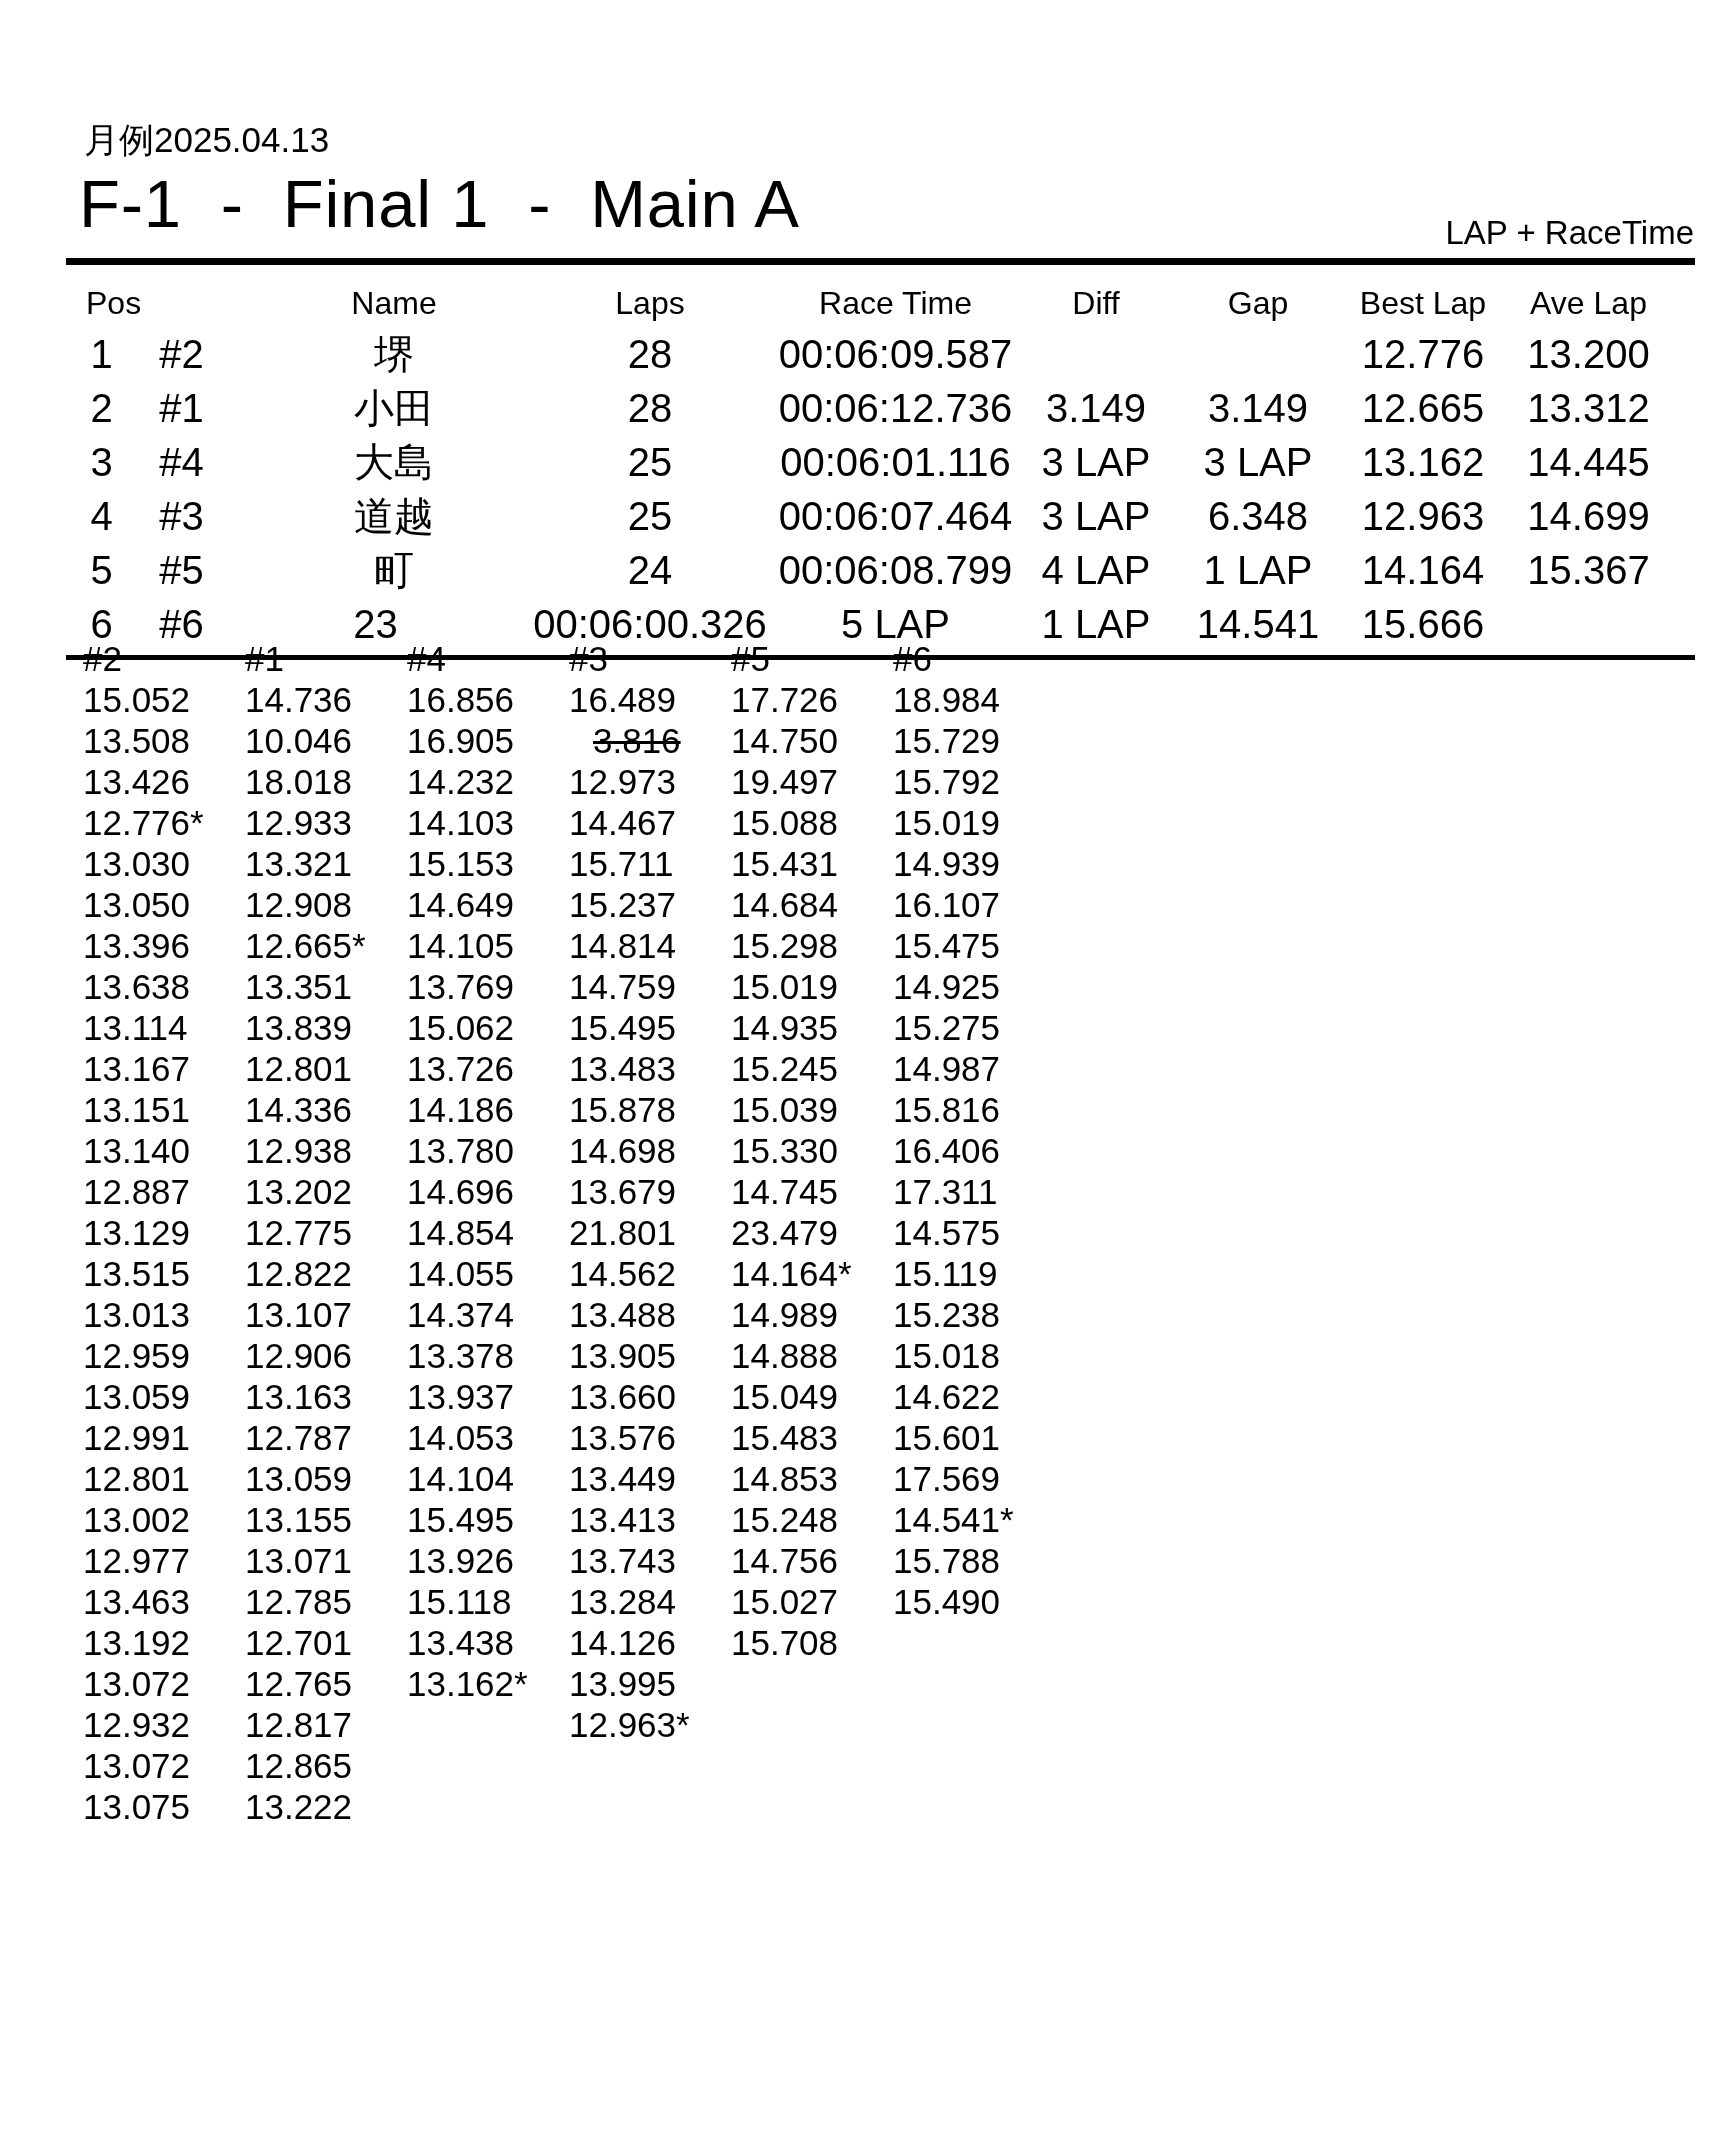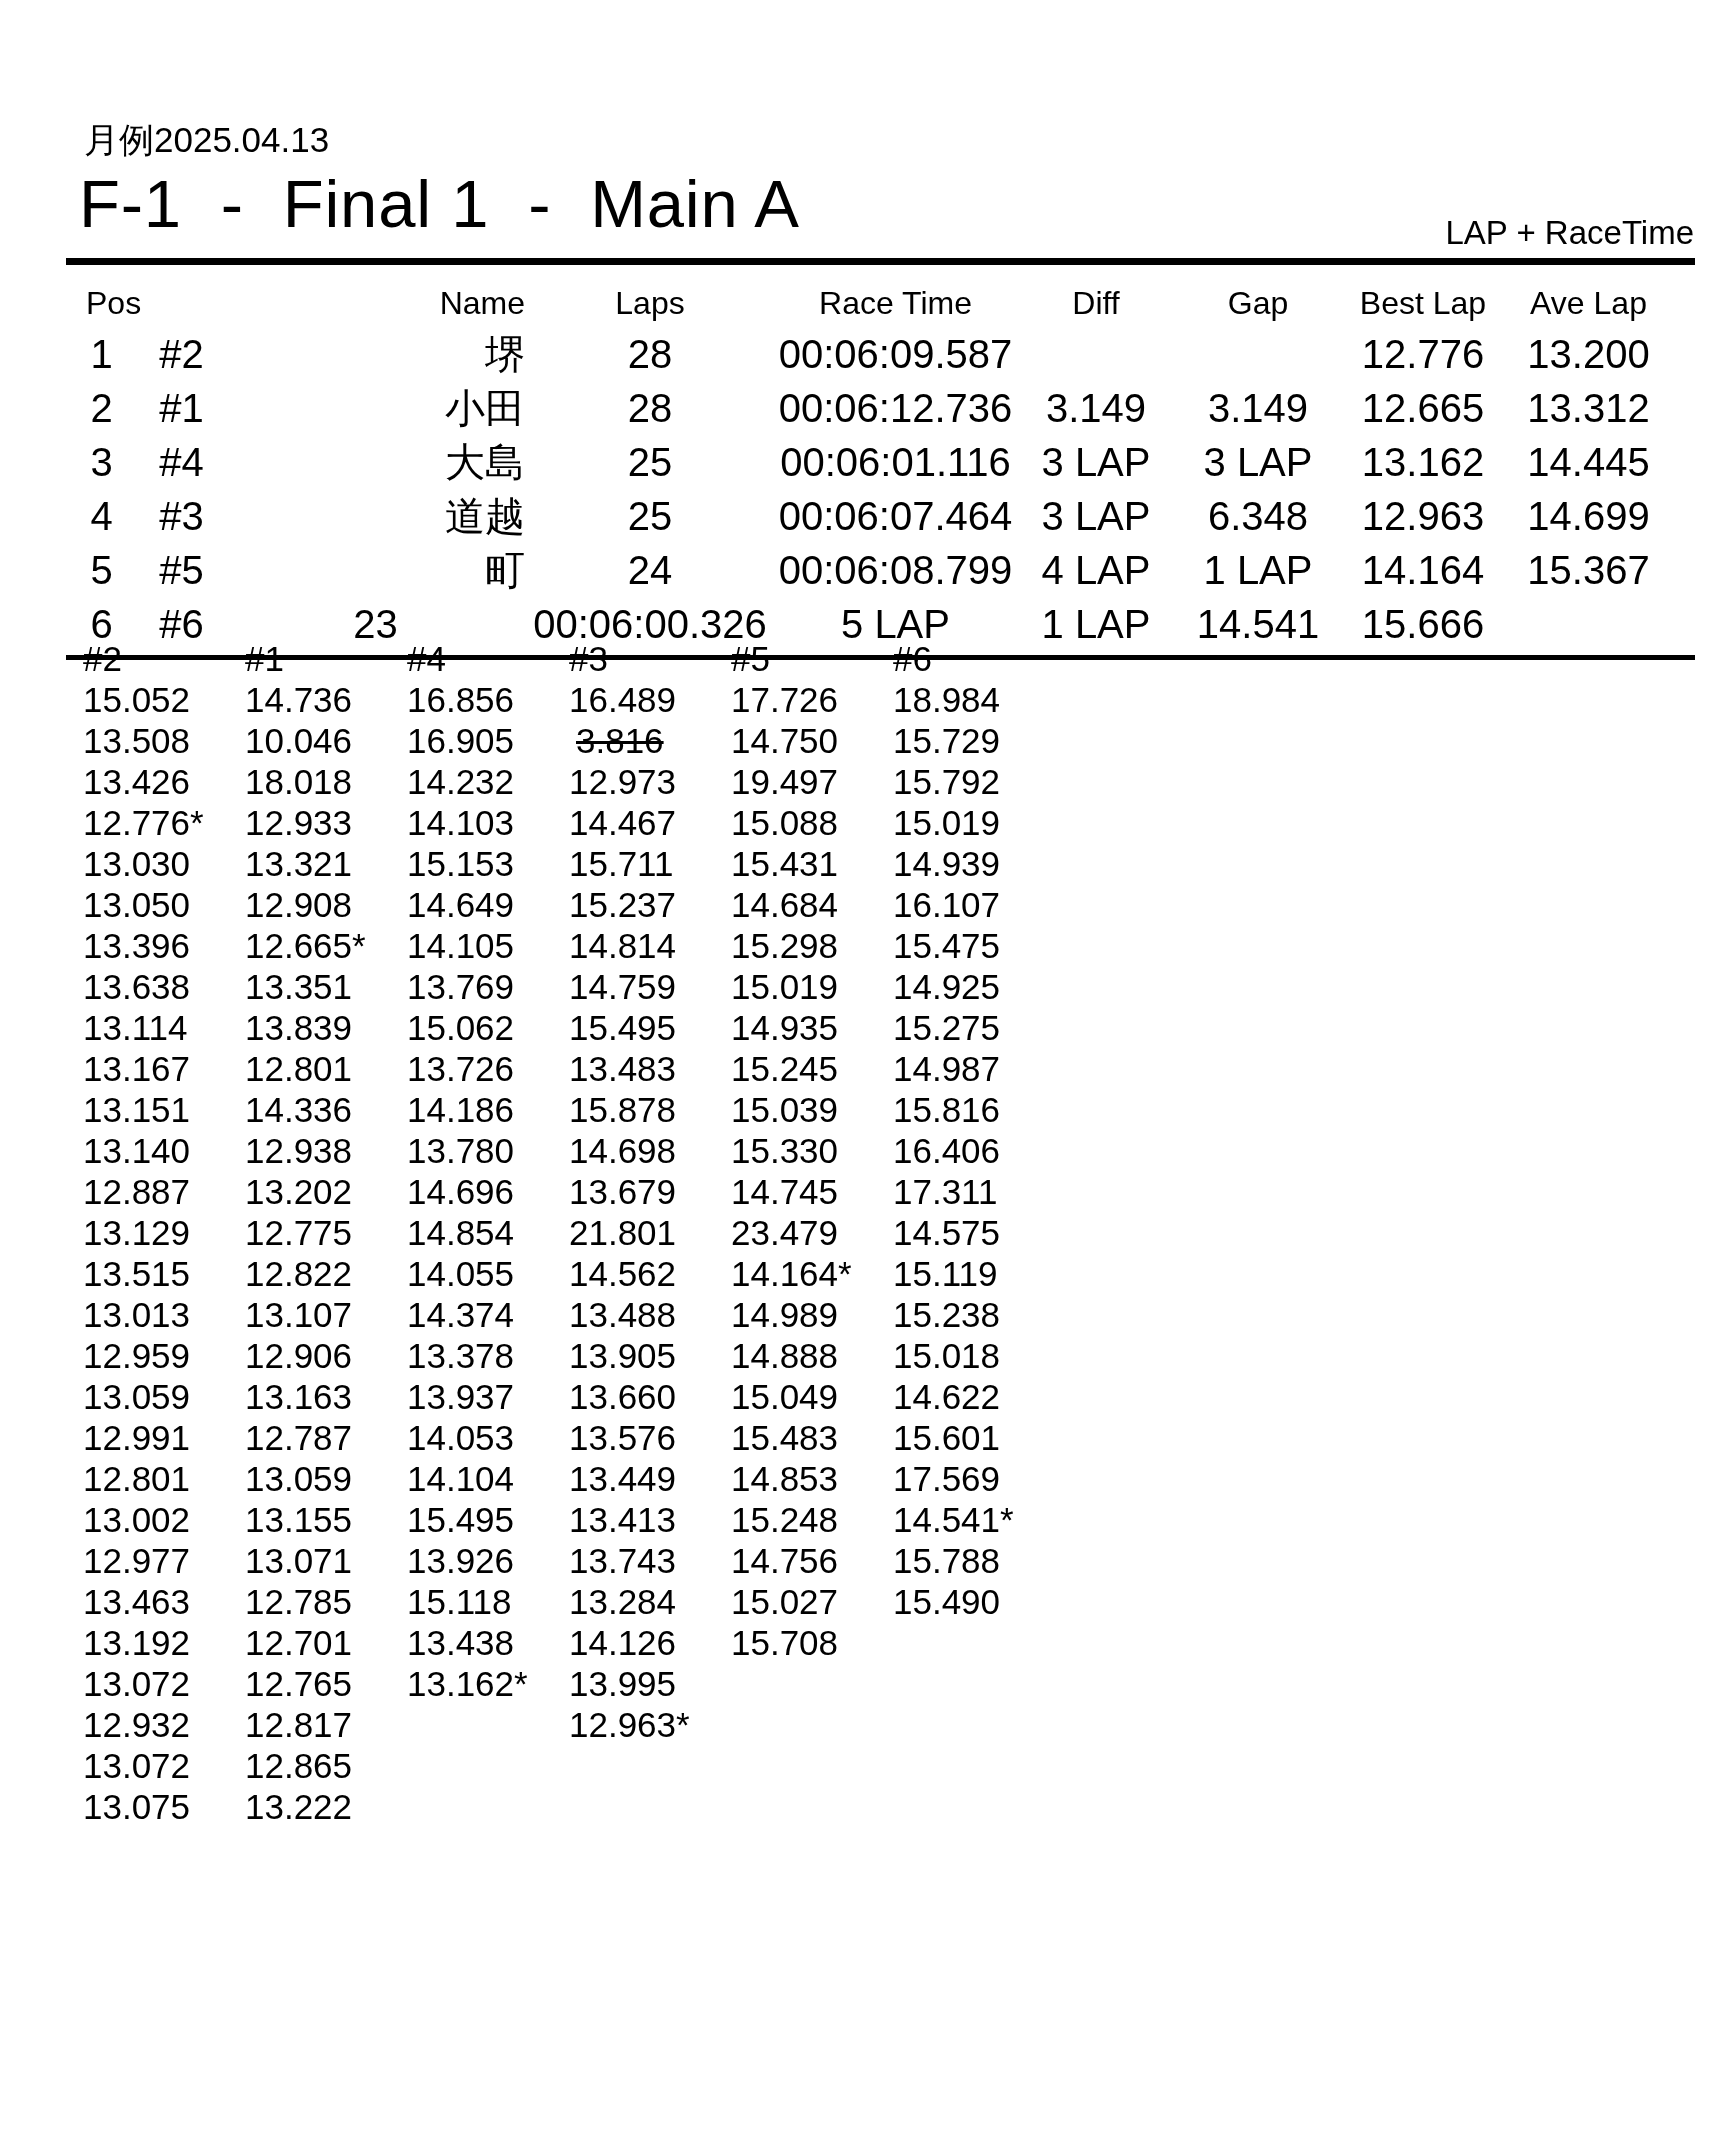--- a/index.html
+++ b/index.html
@@ -22,35 +22,35 @@
 
   
   .results{
     position:absolute;left:66px;top:280px;width:1605px;
     display:grid;
     grid-template-columns:71px 89px 299px 250px 241px 160px 164px 166px 165px;
   }
   .results .hcell{font-size:32px;line-height:47px;height:47px;}
   .results .dcell{font-size:40px;line-height:54px;height:54px;white-space:pre;}
   .results .ra{text-align:center;}
-  .results .la{text-align:right;}
+  .results .la{text-align:center;}
   .results .pos-h{padding-left:20px;}
   .results .name-c{padding-left:37px;}
 
   
   .lap-chart{
     position:absolute;left:83px;top:638px;
     display:grid;
     grid-template-columns:repeat(6,162px);
     align-items:start;
   }
   .lap-col{display:block;}
   .lap-col .lch{font-size:35px;line-height:41px;white-space:pre;}
   .lap-col .lap{font-size:35px;line-height:41px;white-space:pre;}
-  .lap-col .lap.struck{text-decoration:line-through;margin-left:7px;}
+  .lap-col .lap.struck{text-decoration:line-through;margin-left:24px;}
 </style>
 </head>
 <body>
 
 <div class="page">
   <div class="event-date">月例2025.04.13</div>
   <h1 class="title">F-1  -  Final 1  -  Main A</h1>
   <div class="timing-mode">LAP + RaceTime</div>
   <div class="rule rule-title"></div>
 

